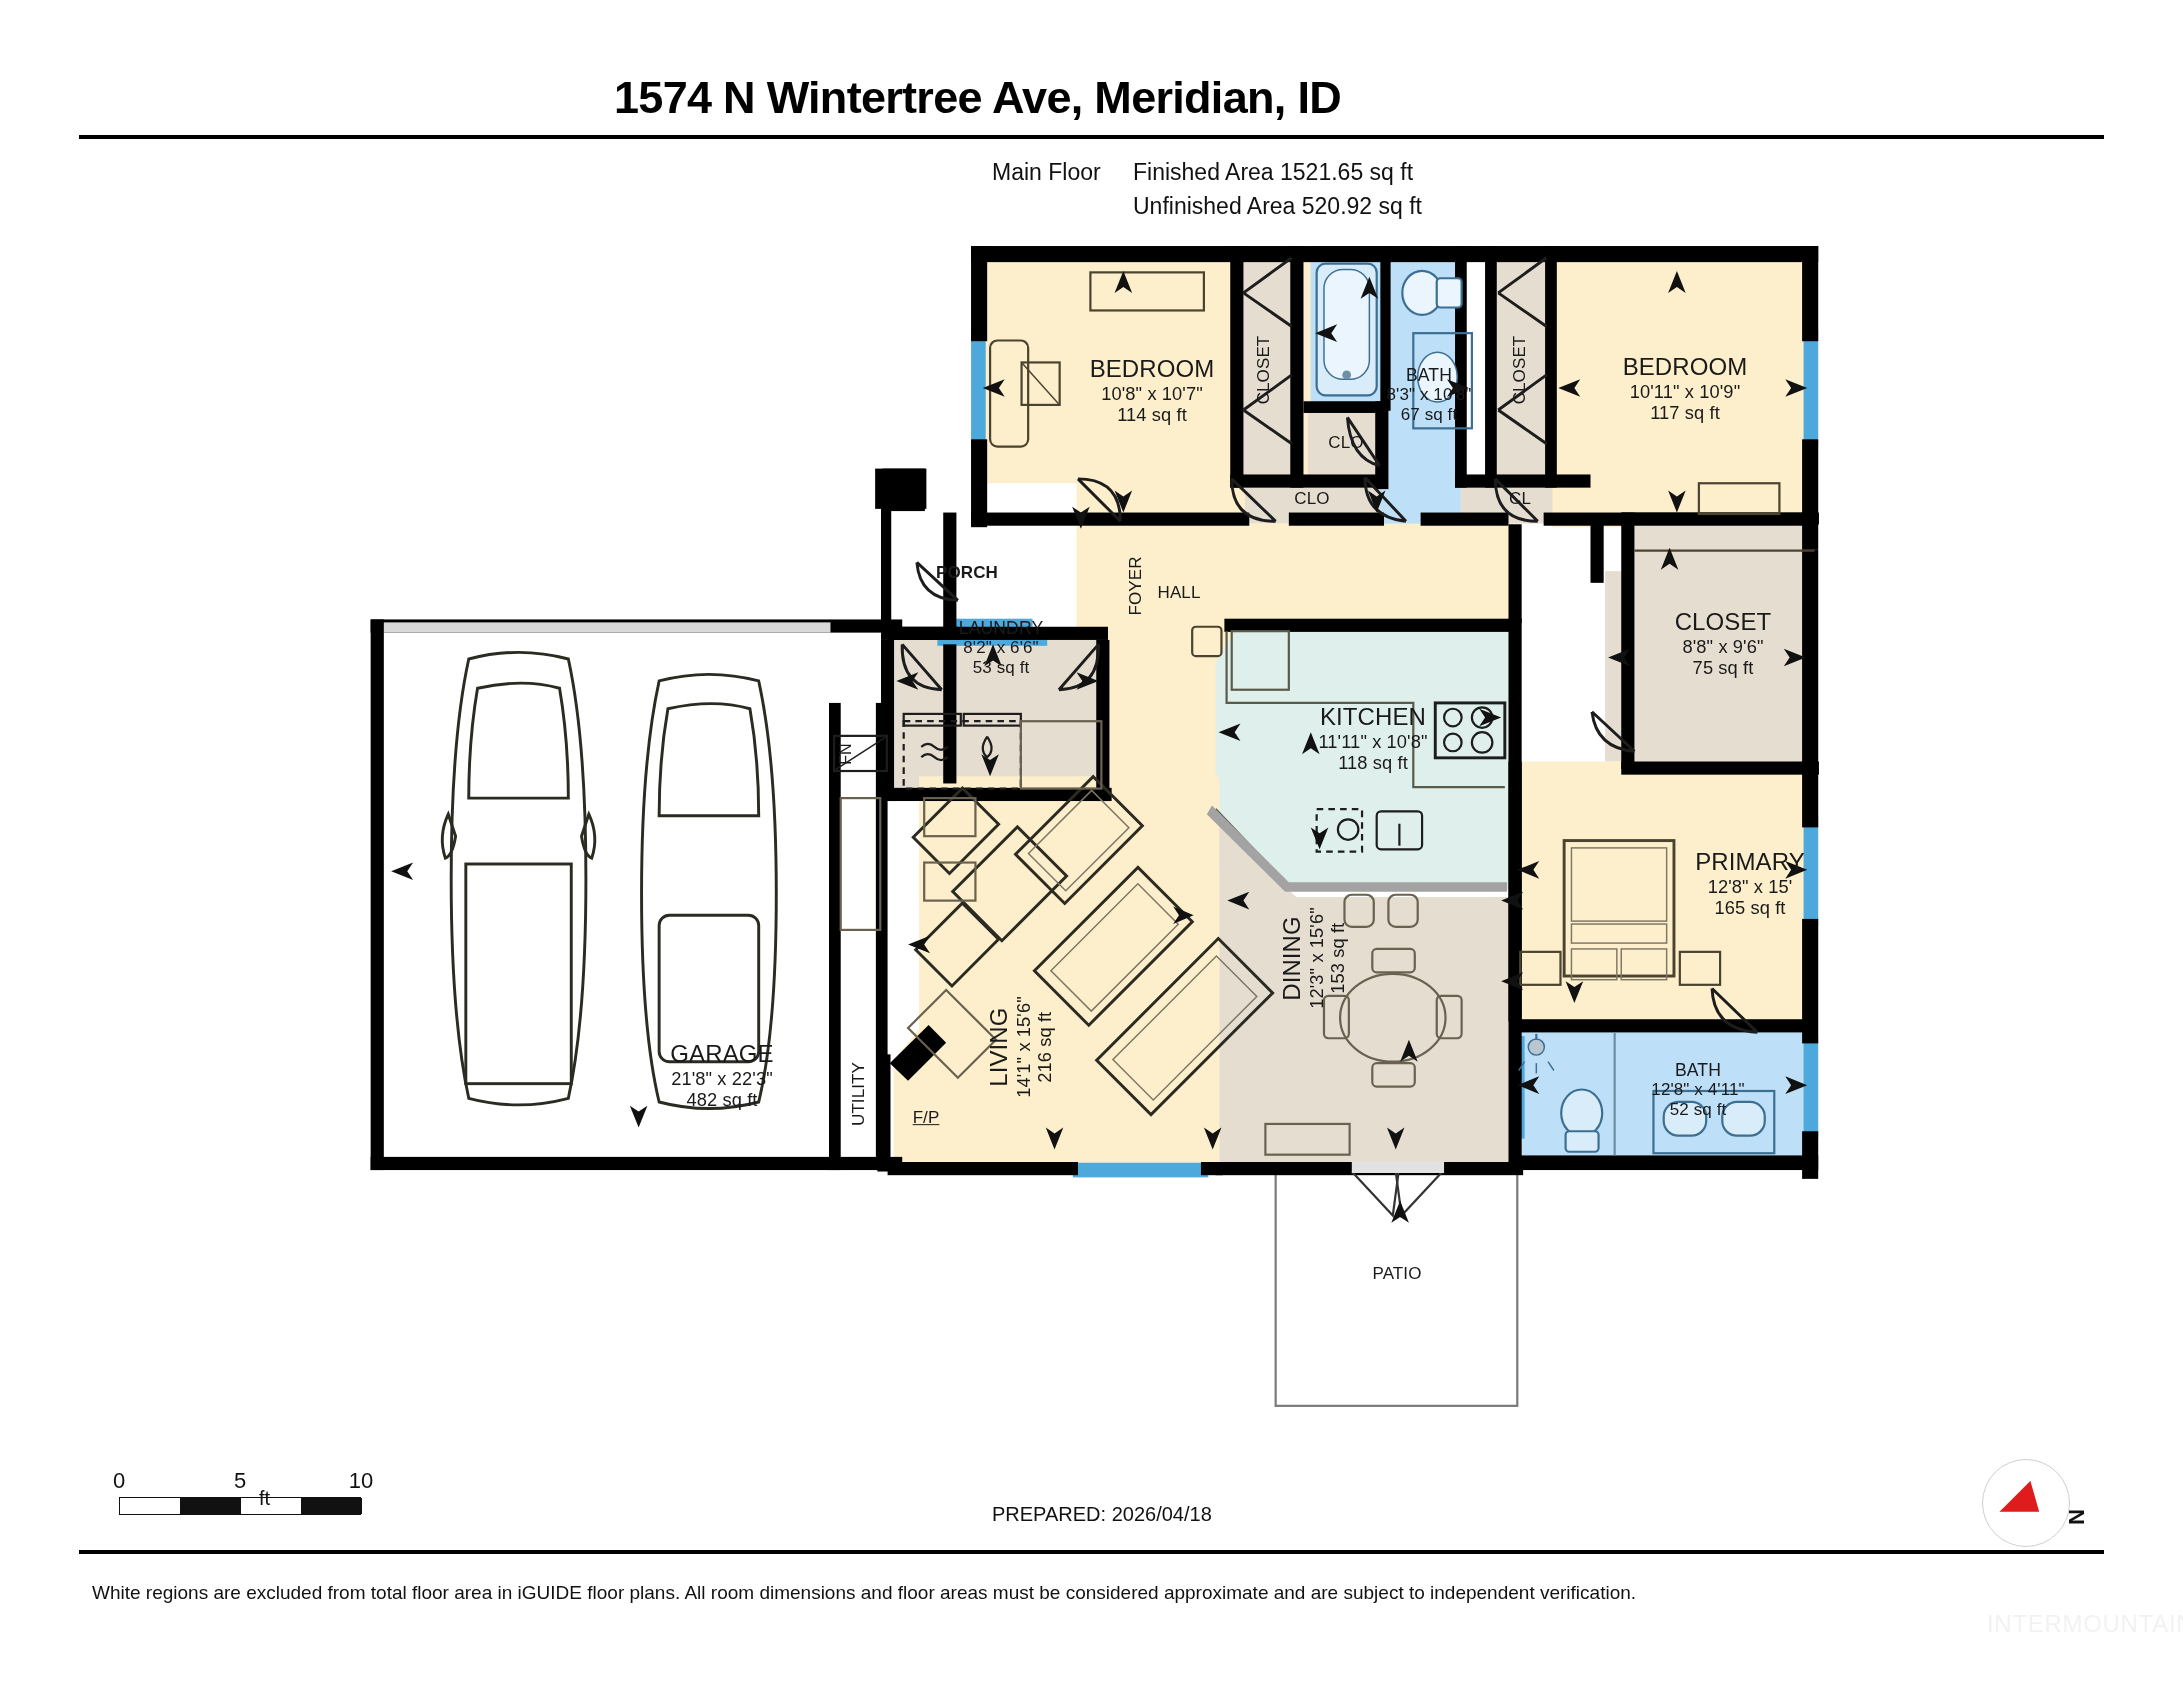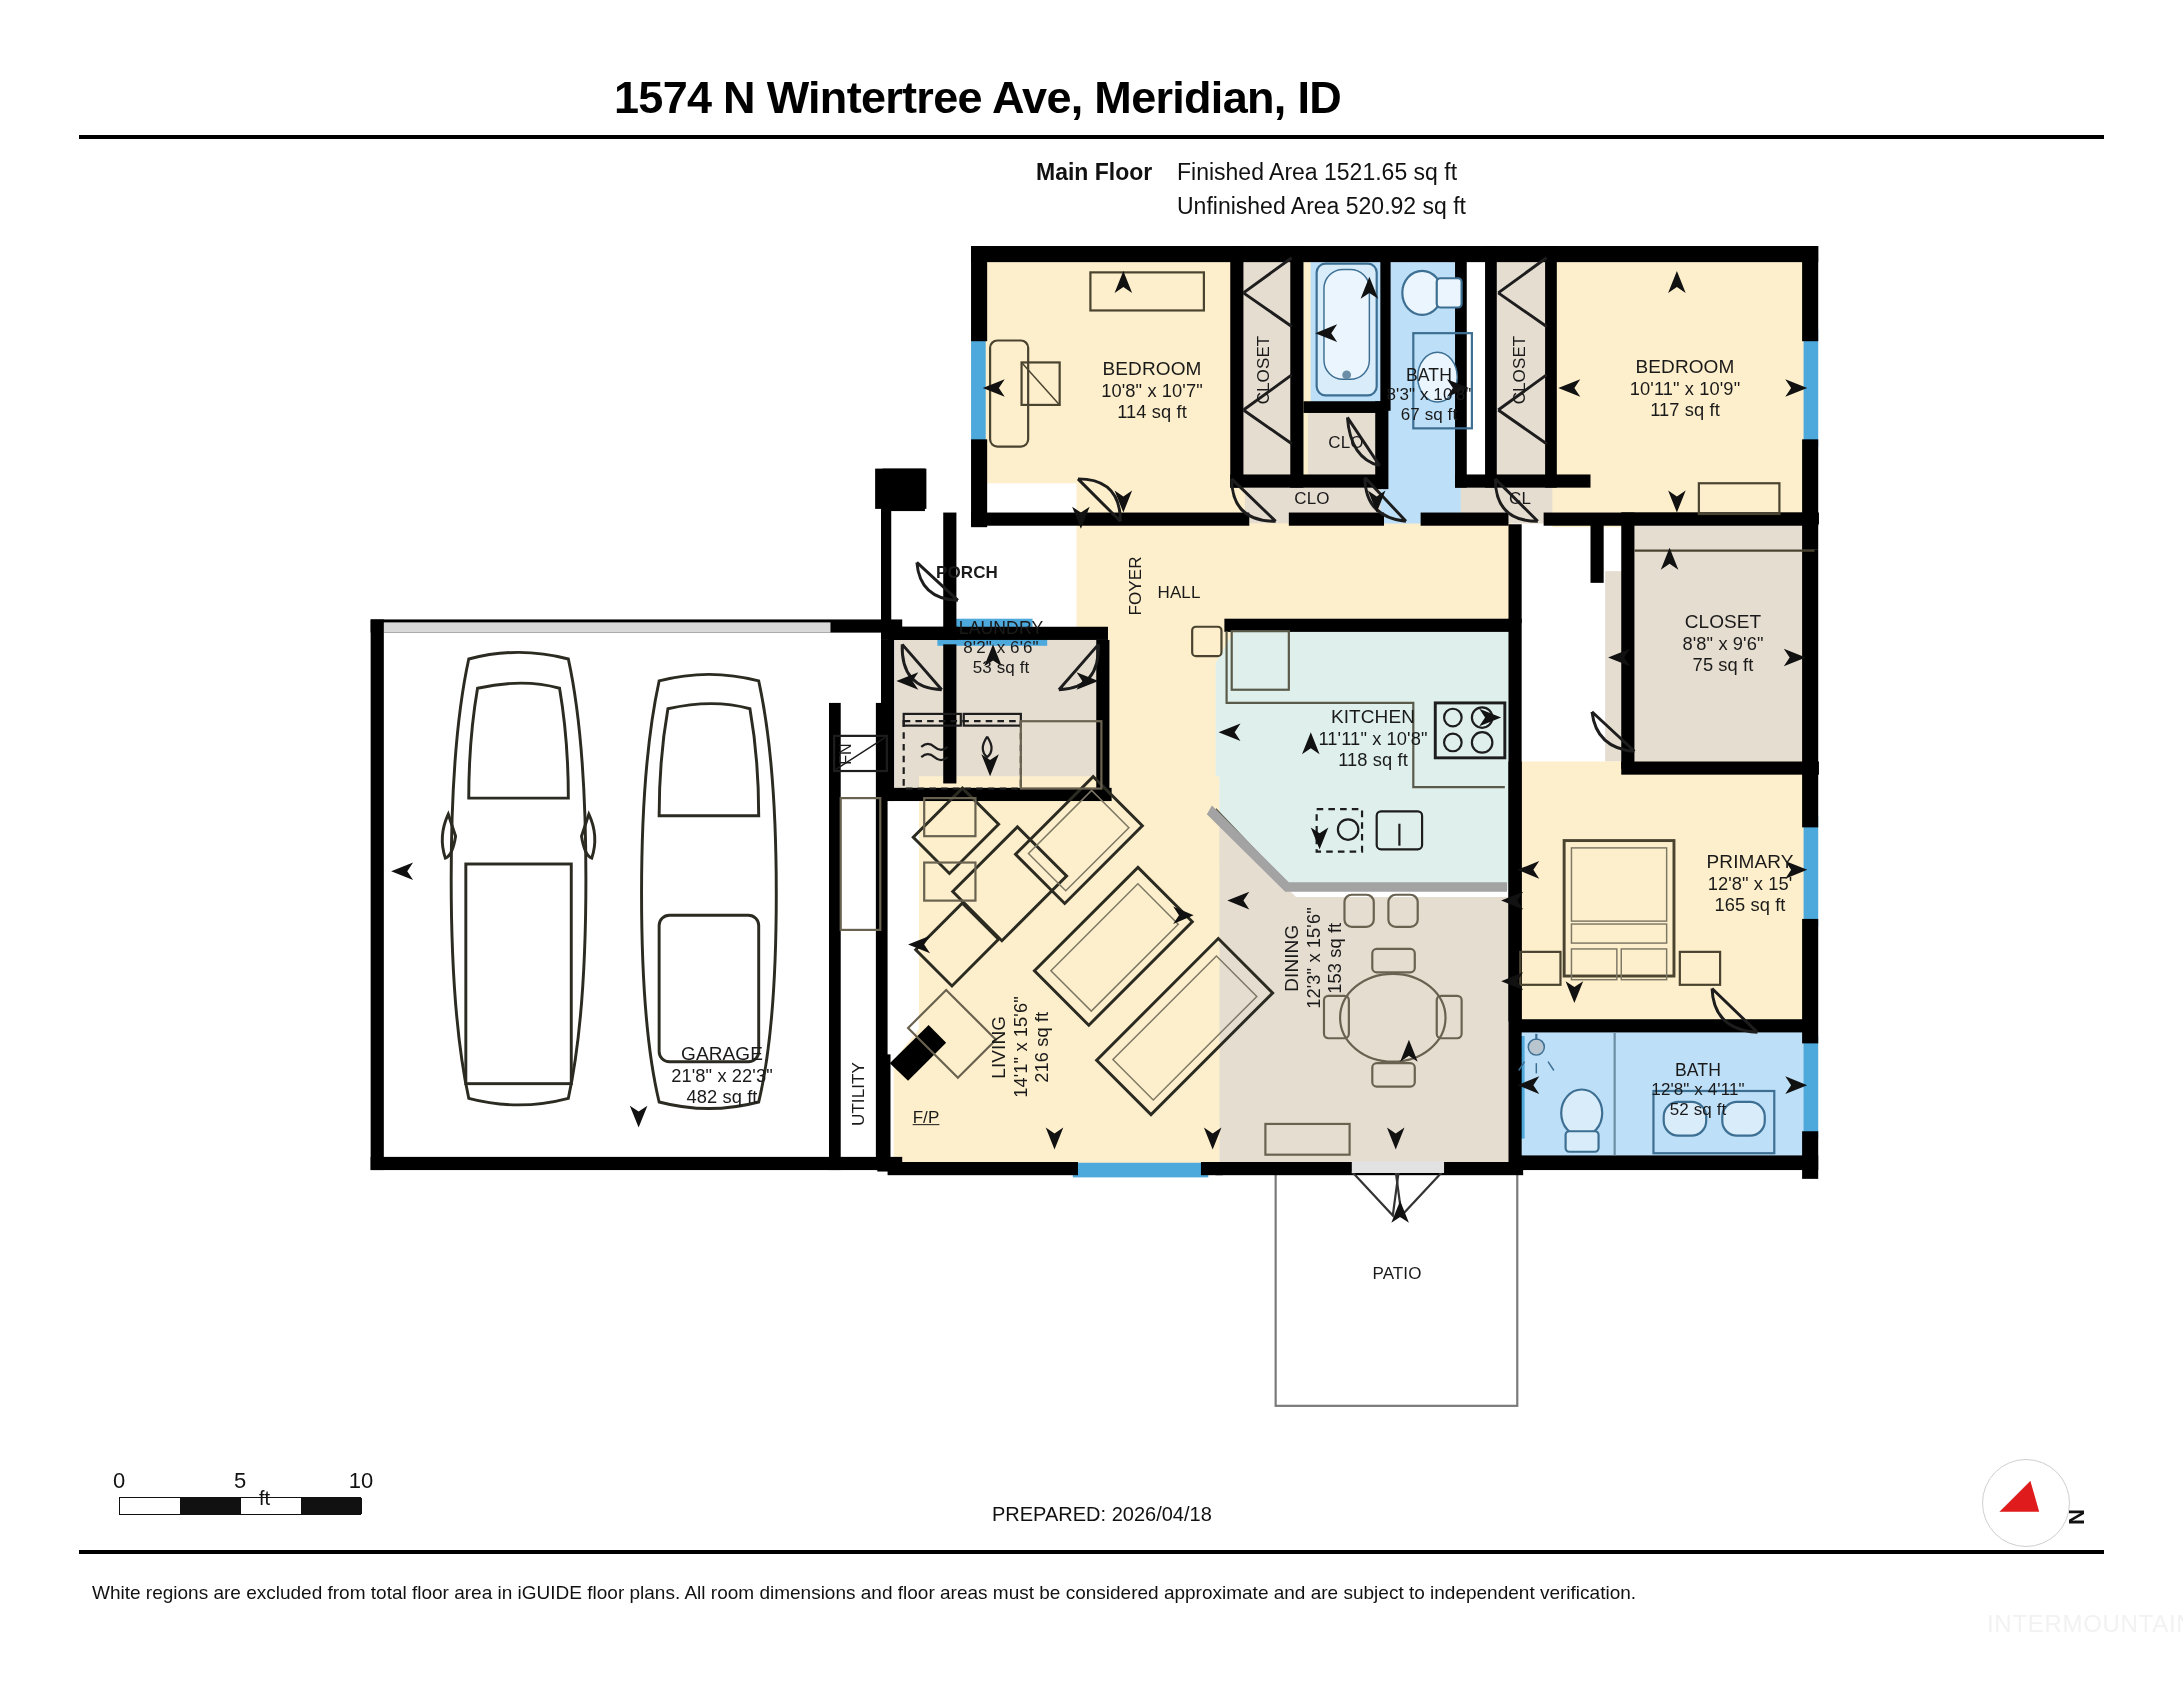--- a/index.html
+++ b/index.html
@@ -8,21 +8,21 @@
   .page{position:absolute;inset:0;}
 
   
   .title{position:absolute;left:0;top:72px;width:1955px;text-align:center;
          font-size:45px;font-weight:bold;letter-spacing:-0.7px;color:#000;}
   .hrule-top{position:absolute;left:79px;top:135px;width:2025px;height:3.7px;background:#000;}
   .hrule-bottom{position:absolute;left:79px;top:1550px;width:2025px;height:3.7px;background:#000;}
 
   .areablock{position:absolute;left:992px;top:155px;font-size:23px;line-height:1.48;color:#111;}
   .areablock .row{display:flex;}
-  .areablock .lbl{font-weight:bold;width:141px;margin-left:44px;}
+  .areablock .lbl{font-weight:normal;width:141px;}
   .areablock .val{white-space:nowrap;}
 
   
   .prepared{position:absolute;left:992px;top:1503px;font-size:20px;color:#111;white-space:nowrap;}
   .disclaimer{position:absolute;left:92px;top:1582px;font-size:19px;color:#111;white-space:nowrap;}
   .watermark{position:absolute;left:1987px;top:1610px;font-size:24px;color:#f2f2f2;letter-spacing:0.7px;white-space:nowrap;}
 
   
   .scalewrap{position:absolute;left:119px;top:1468px;}
   .scale-nums{position:relative;height:29px;width:242px;}
@@ -36,21 +36,21 @@
   .compass .ring{position:absolute;inset:0;border-radius:50%;border:1.5px solid #cfcfcf;background:#fff;box-sizing:border-box;}
   .compass .disc{position:absolute;left:7.3px;top:7.3px;width:73px;height:73px;border-radius:50%;background:#b9dcf5;}
   .compass .nletter{position:absolute;left:86px;top:45px;font-size:22px;font-weight:bold;transform:rotate(90deg);}
 
   
   .plan{position:absolute;left:0;top:0;width:2183px;height:1687px;}
   .plan svg{position:absolute;left:0;top:0;}
 
   .rlabel{position:absolute;text-align:center;font-size:18.3px;line-height:1.16;color:#1a1a1a;white-space:nowrap;
           transform:translate(-50%,-50%);letter-spacing:0.1px;}
-  .rlabel .nm{font-size:19px;}
+  .rlabel .nm{font-size:24px;}
   .rlabel.sm{font-size:17px;}
   .rlabel.sm .nm{font-size:17.6px;}
   .rlabel.vert{writing-mode:vertical-rl;transform:translate(-50%,-50%) rotate(180deg);}
   .rlabel.tiny{font-size:16px;}
 </style>
 </head>
 <body>
 
 <div class="page">
 

